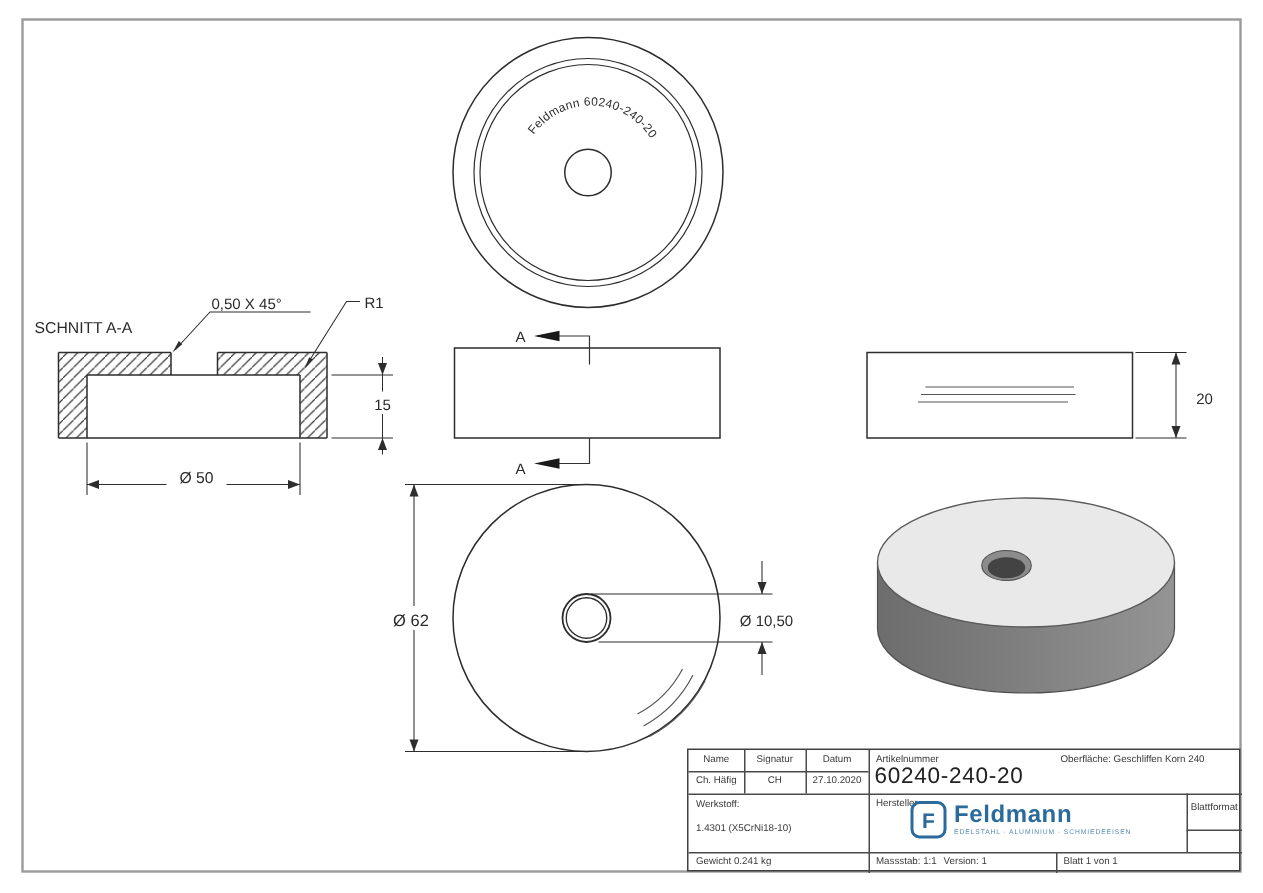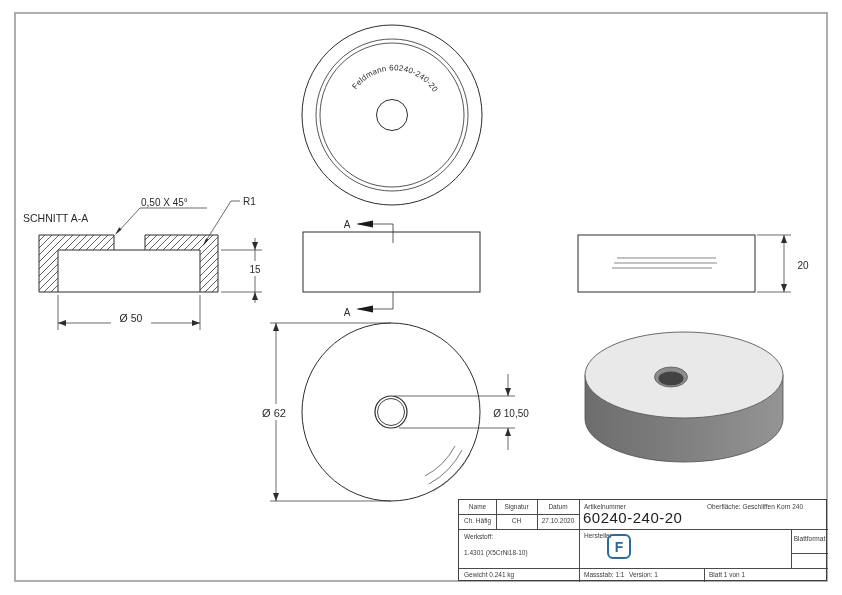--- a/index.html
+++ b/index.html
@@ -195,20 +195,24 @@
   <div class="tb-label" style="left:125px;top:3px;">Artikelnummer</div>
   <div class="artikel-value" style="left:124px;top:9px;">60240-240-20</div>
   <div class="tb-label" style="left:248px;top:3px;">Oberfläche:  Geschliffen Korn 240</div>
 
   <div class="tb-label" style="left:5px;top:33px;">Werkstoff:</div>
   <div class="tb-label" style="left:5px;top:49px;">1.4301 (X5CrNi18-10)</div>
 
   <div class="tb-label" style="left:125px;top:32px;">Hersteller</div>
   <div id="logo">
     <div id="logo-mark">F</div>
+    <div id="logo-textwrap">
+      <div id="logo-name">Feldmann</div>
+      <div id="logo-tagline">EDELSTAHL · ALUMINIUM · SCHMIEDEEISEN</div>
+    </div>
   </div>
 
   <div class="tb-label tb-center" style="left:332px;top:35px;width:37px;">Blattformat</div>
   <div class="a4-value tb-center" style="left:332px;top:55px;width:37px;margin-left:45px;">A4</div>
 
   <div class="tb-label" style="left:5px;top:71px;">Gewicht 0.241 kg</div>
   <div class="tb-label" style="left:125px;top:71px;">Massstab: 1:1</div>
   <div class="tb-label" style="left:170px;top:71px;">Version: 1</div>
   <div class="tb-label" style="left:250px;top:71px;">Blatt 1 von 1</div>
 </div>

